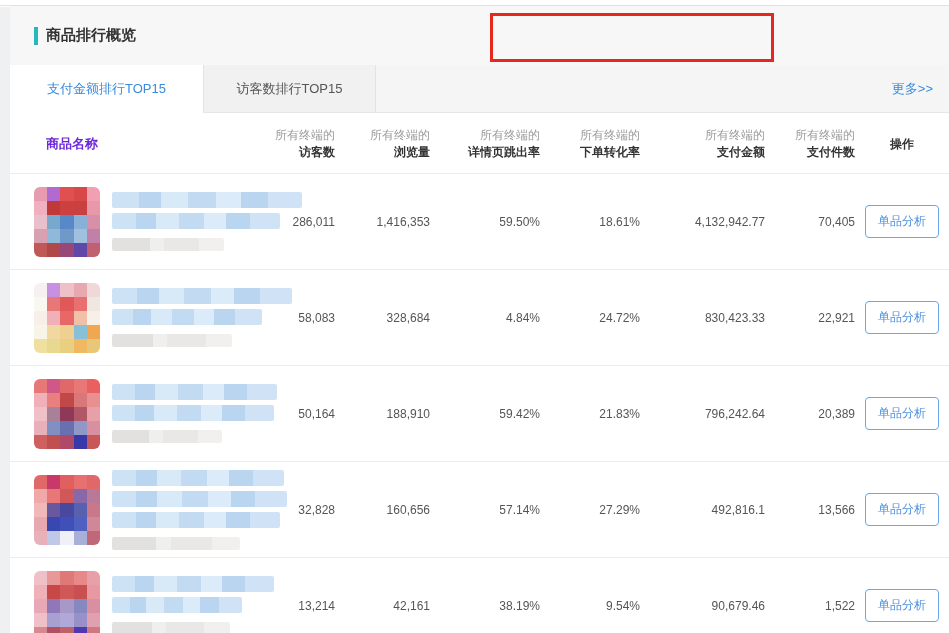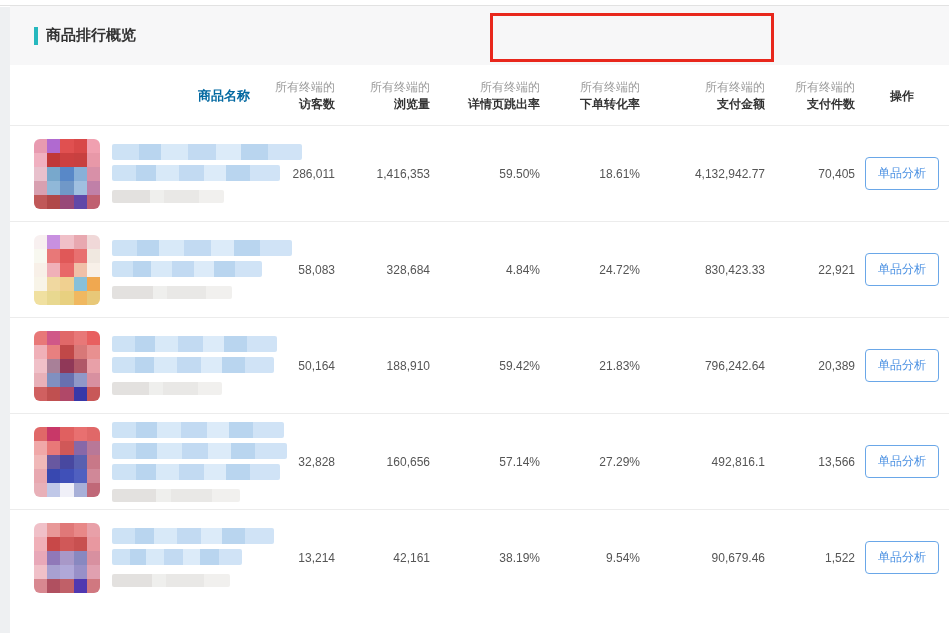--- a/index.html
+++ b/index.html
@@ -36,21 +36,21 @@
   .tab-bar-rest { flex:1; display:flex; align-items:center; justify-content:flex-end; padding-right:16px; }
   .more-link { color:var(--link-blue); font-size:13px; cursor:pointer; }
 
   
   table { width:939px; border-collapse:collapse; table-layout:fixed; }
   col.c-name{width:240px;} col.c1{width:85px;} col.c2{width:95px;} col.c3{width:110px;}
   col.c4{width:100px;} col.c5{width:125px;} col.c6{width:90px;} col.c-op{width:94px;}
   thead th { vertical-align:middle; padding:14px 0 12px; font-weight:normal; }
   th .h-prefix { display:block; font-size:12px; color:#9b9b9b; font-weight:normal; line-height:17px; }
   th .h-main { display:block; font-size:12px; color:#333; font-weight:bold; line-height:17px; }
-  th.th-name { text-align:right; padding-left:26px; font-size:13px; font-weight:bold; color:#0369a1; }
+  th.th-name { text-align:left; padding-left:36px; font-size:13px; font-weight:bold; color:#6d28d9; }
   th.num { text-align:right; }
   th.op { text-align:center; font-size:12px; font-weight:bold; color:#333; }
   tbody td { border-top:1px solid #ececec; padding:0; height:96px; vertical-align:middle; }
   td.num { text-align:right; font-size:12px; color:#555; }
   td.op { text-align:center; }
   .analysis-btn { display:inline-block; padding:7px 12px; font-size:12px; color:#4a90e2;
     background:#fff; border:1px solid #6aa7e8; border-radius:4px; cursor:pointer; }
 
   
   .prod-cell { display:flex; align-items:center; gap:12px; padding-left:24px; }
@@ -72,20 +72,27 @@
 
   <div class="panel-header">
     <div class="title-wrap">
       <span class="title-bar"></span>
       <span class="panel-title">商品排行概览</span>
     </div>
   </div>
 
   <div class="red-box"></div>
 
+  <div class="tab-bar">
+    <div class="tab active">支付金额排行TOP15</div>
+    <div class="tab inactive">访客数排行TOP15</div>
+    <div class="tab-bar-rest">
+      <span class="more-link">更多&gt;&gt;</span>
+    </div>
+  </div>
 
   <table>
     <colgroup>
       <col class="c-name">
         <col class="c1">
         <col class="c2">
         <col class="c3">
       <col class="c4">
         <col class="c5">
         <col class="c6">

